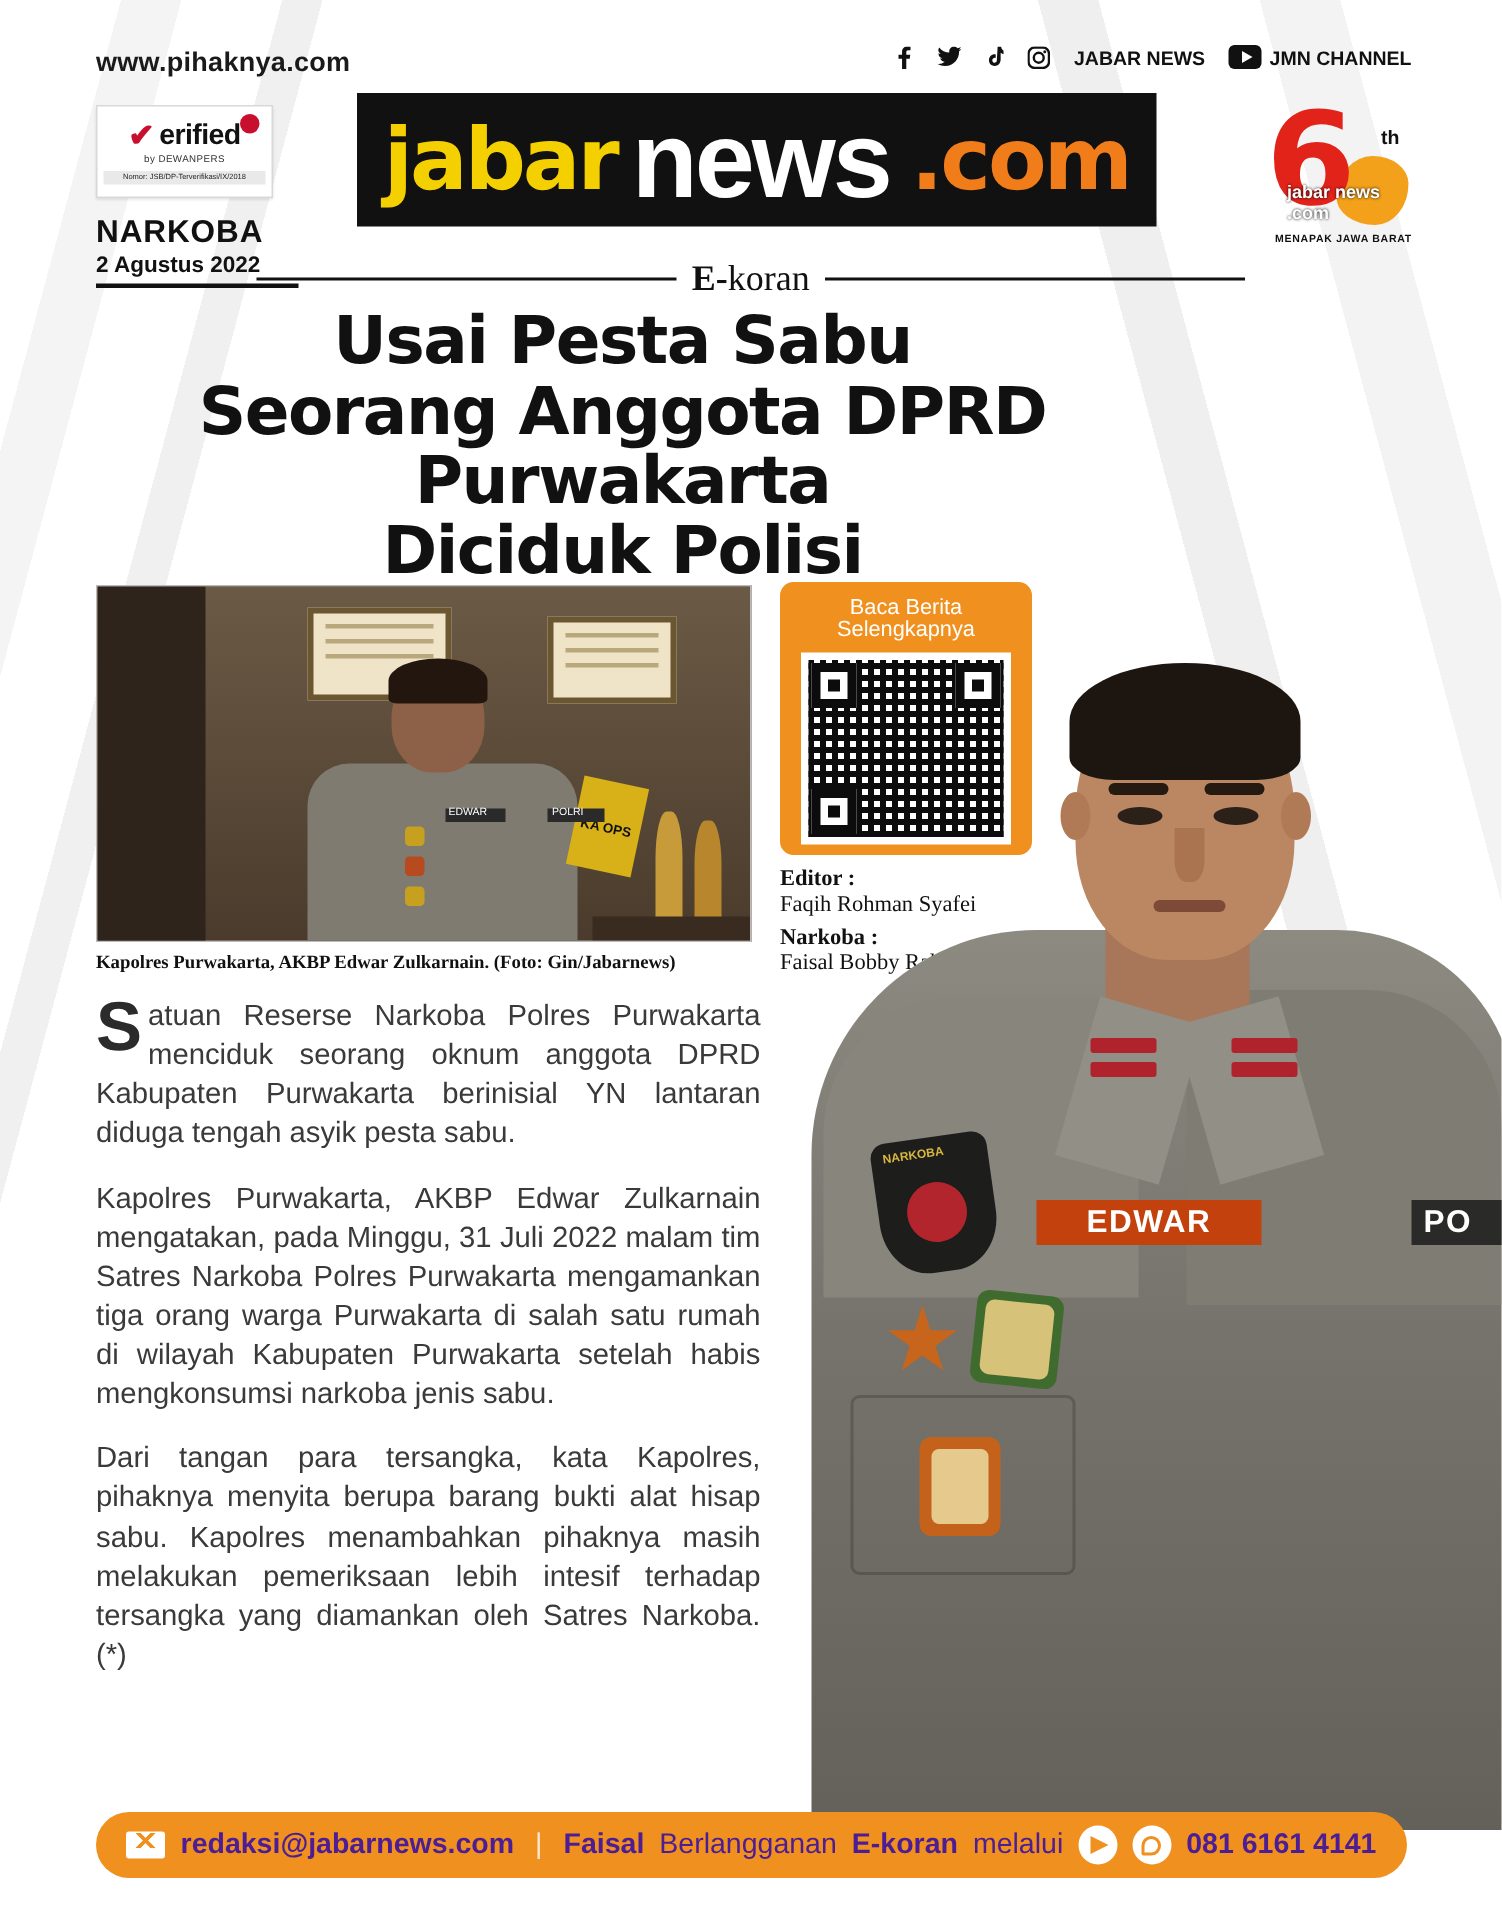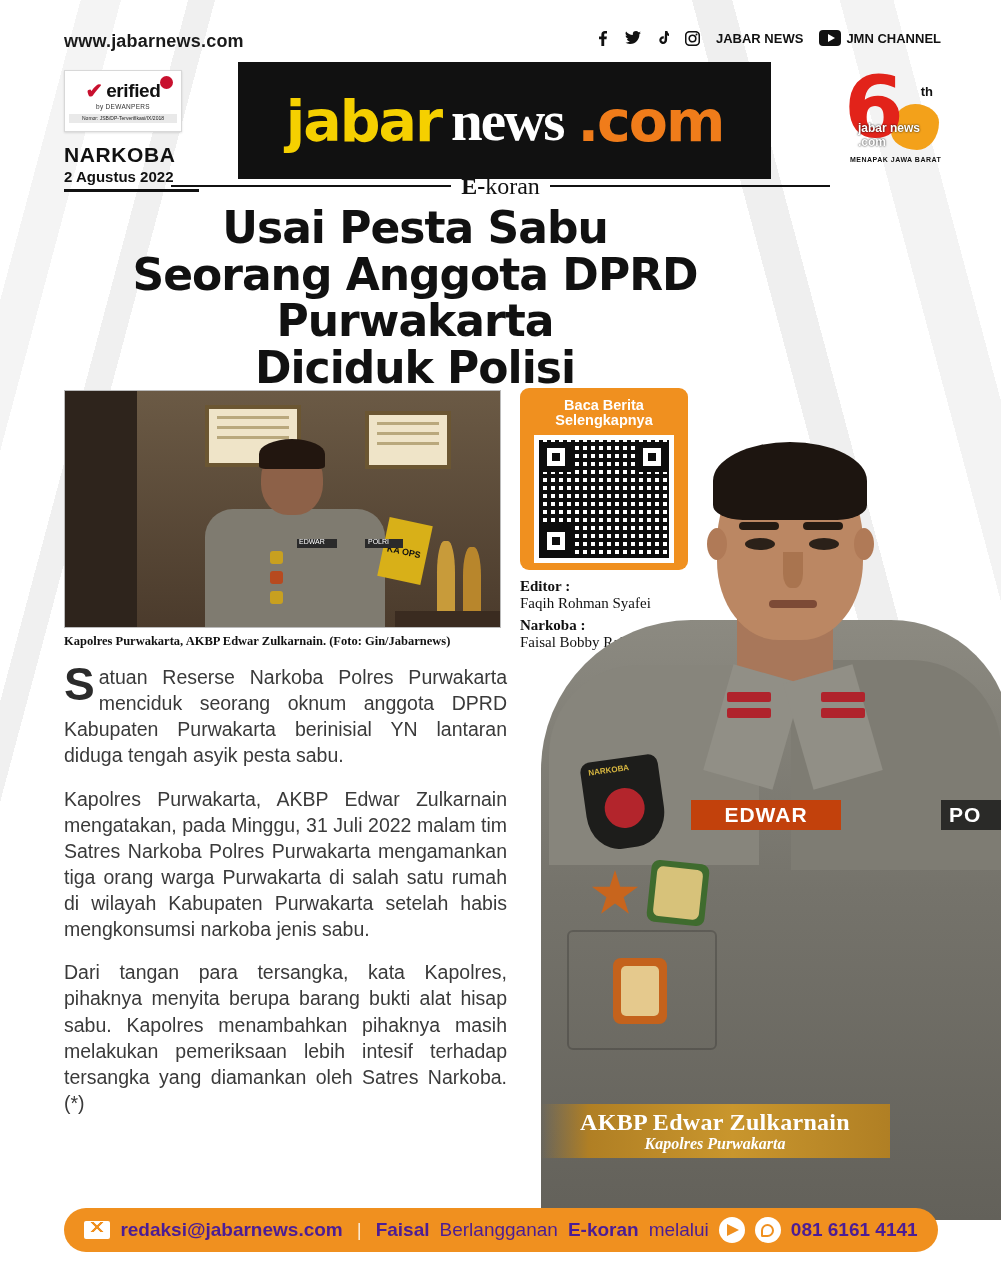--- a/index.html
+++ b/index.html
@@ -79,30 +79,30 @@
   }
   .dateblock .dfull {
     font-size: 15px; font-weight: bold; color: #111; margin-top: 1px;
   }
   .dateblock .dline {
     width: 135px; height: 3px; background: #111; margin-top: 4px;
   }
 
   
   .masthead {
-    position: absolute; left: 238px; top: 62px; width: 533px; height: 117px;
+    position: absolute; left: 238px; top: 62px; width: 533px; height: 89px;
     background: #111; display: flex; align-items: center; justify-content: center;
   }
   .masthead .m1 {
     font-family: "DejaVu Sans", sans-serif;
     font-size: 57px; font-weight: bold; color: #f5d000; letter-spacing: -2px;
   }
   .masthead .m2 {
-    font-family: Liberation Serif, serif;
-    font-size: 57px; font-weight: bold; color: #ffffff; letter-spacing: -2px; margin-left: 10px;
+    font-family: Liberation Sans, sans-serif;
+    font-size: 72px; font-weight: bold; color: #ffffff; letter-spacing: -2px; margin-left: 10px;
   }
   .masthead .m3 {
     font-family: "DejaVu Sans", sans-serif;
     font-size: 57px; font-weight: bold; color: #f07c1a; letter-spacing: -2px; margin-left: 14px;
   }
 
   
   .anniv { position: absolute; right: 58px; top: 62px; width: 105px; height: 105px; }
   .anniv .six {
     position: absolute; left: 6px; top: 2px;
@@ -197,21 +197,21 @@
     font-family: "Liberation Serif", serif;
     font-size: 12.5px; font-weight: bold; color: #111;
   }
 
   
   .qrcard {
     position: absolute; left: 520px; top: 388px; width: 168px; height: 182px;
     background: #f0901f; border-radius: 9px; padding: 8px;
   }
   .qrcard .qtitle {
-    color: #fff; font-size: 14.5px; font-weight: bold; line-height: 1.05; text-align: center;
+    color: #fff; font-size: 14.5px; font-weight: normal; line-height: 1.05; text-align: center;
     margin-top: 2px;
   }
   .qrcard .qbox {
     margin: 7px auto 0; width: 140px; height: 128px; background: #fff; padding: 5px;
   }
   .qr {
     width: 130px; height: 118px;
     background-image:
       repeating-linear-gradient(90deg, #000 0 4px, transparent 4px 8px),
       repeating-linear-gradient(0deg, #000 0 4px, transparent 4px 8px);
@@ -370,21 +370,21 @@
     border-top: 6px solid transparent; border-bottom: 6px solid transparent; margin-left: 3px;
   }
 </style>
 </head>
 <body>
 
 <div class="bg-stripes"></div>
 
 <div class="page">
 
-  <div class="site-url">www.jabarnews.com</div>
+  <div class="site-url">www.pihaknya.com</div>
 
   <div class="social">
     <span class="soc-ico">
       <svg width="12" height="15" viewBox="0 0 12 15">
           <path fill="#111" d="M7.2 15V8.2h2.3l.35-2.7H7.2V3.8c0-.78.22-1.3 1.33-1.3H10V.1C9.75.07 8.9 0 7.9 0 5.8 0 4.37 1.28 4.37 3.63V5.5H2v2.7h2.37V15z"></path>
         </svg>
     </span>
     <span class="soc-ico">
       <svg width="16" height="14" viewBox="0 0 16 14">
           <path fill="#111" d="M16 1.7c-.6.26-1.23.44-1.9.52.68-.4 1.2-1.05 1.45-1.82-.64.38-1.35.65-2.1.8A3.3 3.3 0 0 0 11.06 0a3.28 3.28 0 0 0-3.28 3.28c0 .26.03.5.08.74A9.32 9.32 0 0 1 1.1.6a3.28 3.28 0 0 0 1.02 4.38 3.2 3.2 0 0 1-1.48-.4v.04c0 1.6 1.13 2.92 2.63 3.22a3.3 3.3 0 0 1-1.48.06 3.29 3.29 0 0 0 3.07 2.28A6.6 6.6 0 0 1 0 11.6 9.3 9.3 0 0 0 5.03 13c6.04 0 9.34-5 9.34-9.34v-.43A6.6 6.6 0 0 0 16 1.7z"></path>
@@ -554,24 +554,20 @@
     <div class="p-badge-star"></div>
     <div class="p-badge-grn">
         <div class="in"></div>
       </div>
     <div class="p-badge-sq">
         <div class="in"></div>
       </div>
     <div class="p-pocket"></div>
   </div>
 
-  <div class="portrait-label">
-    <div class="pname">AKBP Edwar Zulkarnain</div>
-    <div class="prole">Kapolres Purwakarta</div>
-  </div>
 
   <div class="footer">
     <span class="mail-ico"></span>
     <span class="ftxt b">redaksi@jabarnews.com</span>
     <span class="sep">|</span>
     <span class="ftxt b">Faisal</span>
     <span class="ftxt">Berlangganan</span>
     <span class="ftxt b">E-koran</span>
     <span class="ftxt">melalui</span>
     <span class="tg">

